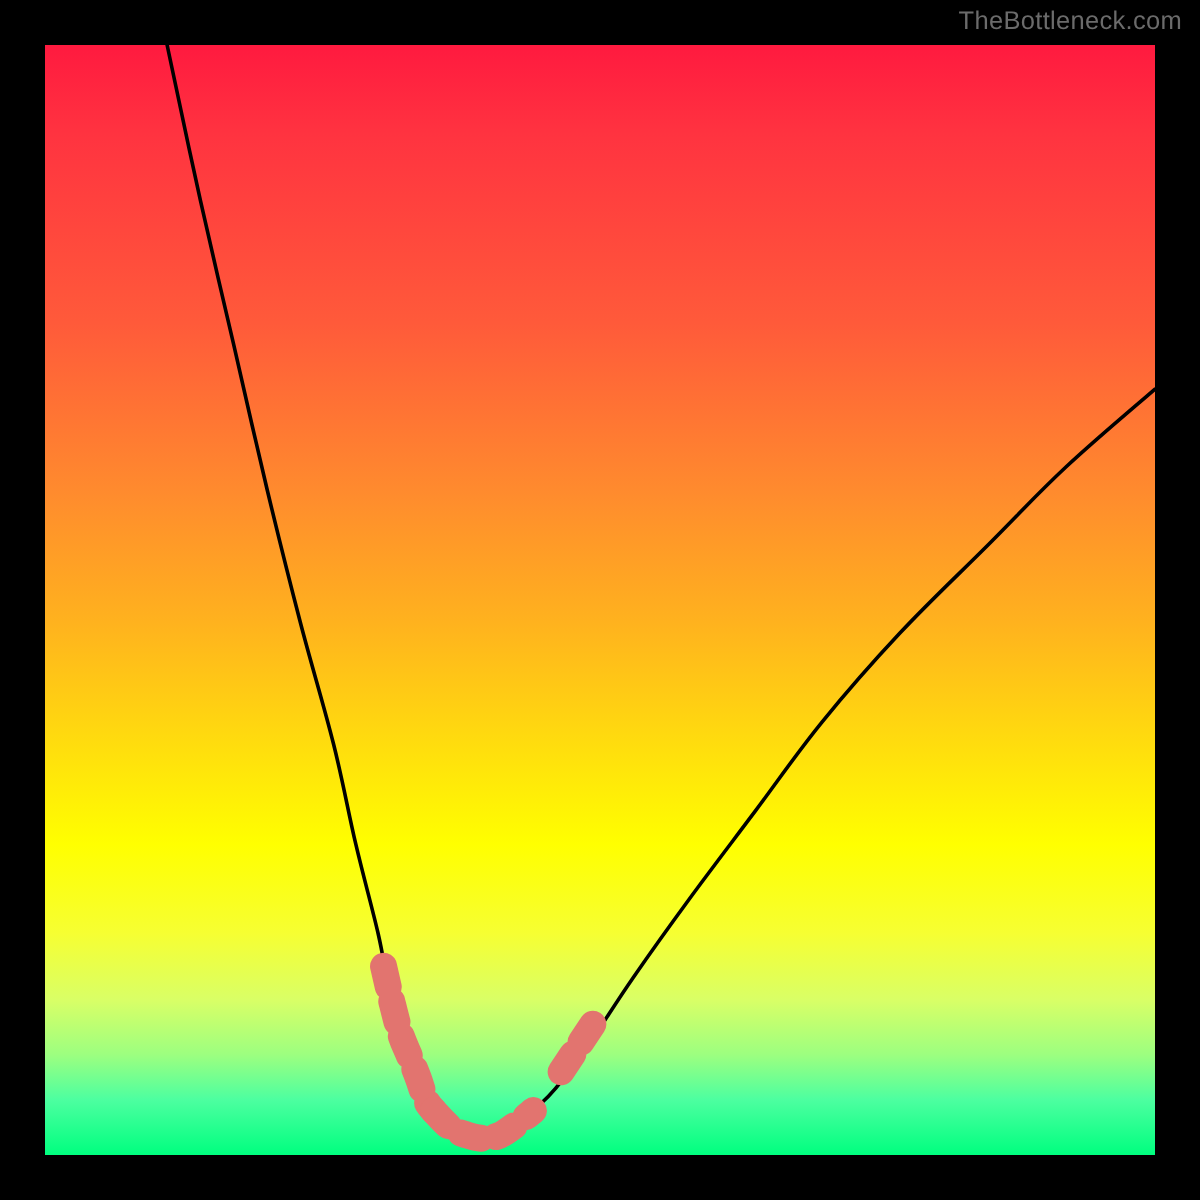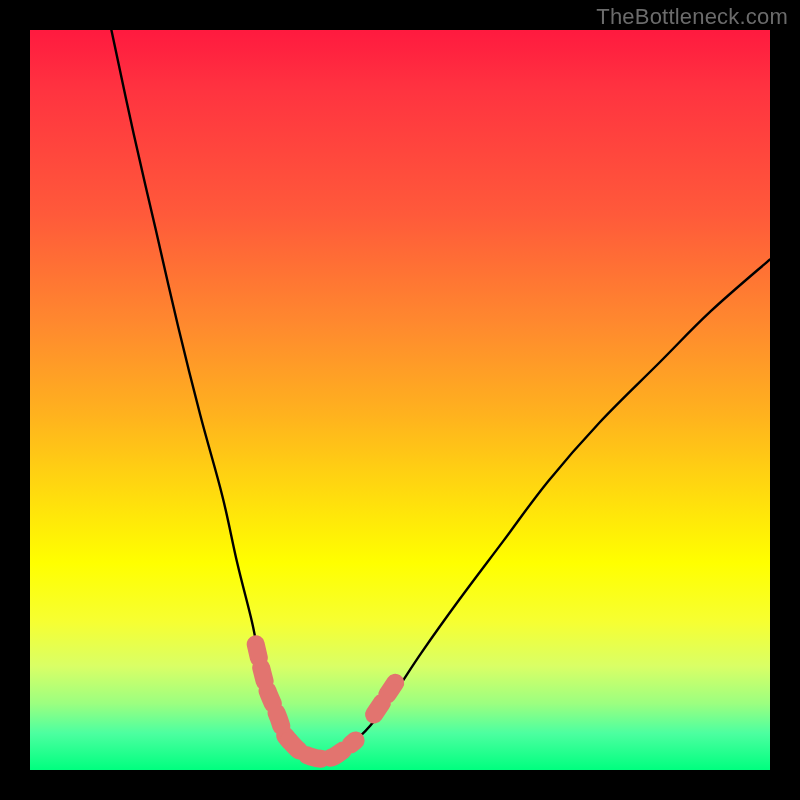--- a/index.html
+++ b/index.html
@@ -37,21 +37,21 @@
       #d9ff66 86%,
       #9cff80 91%,
       #4dffa0 95%,
       #00ff7f 100%
     );
   }
   .watermark {
     position: absolute;
     top: 4px;
     right: 12px;
-    font-size: 22px;
+    font-size: 17px;
     font-weight: 500;
     color: #6b6b6b;
     letter-spacing: 0.2px;
     user-select: none;
   }
   svg.curves {
     position: absolute;
     left: 0;
     top: 0;
     width: 740px;

